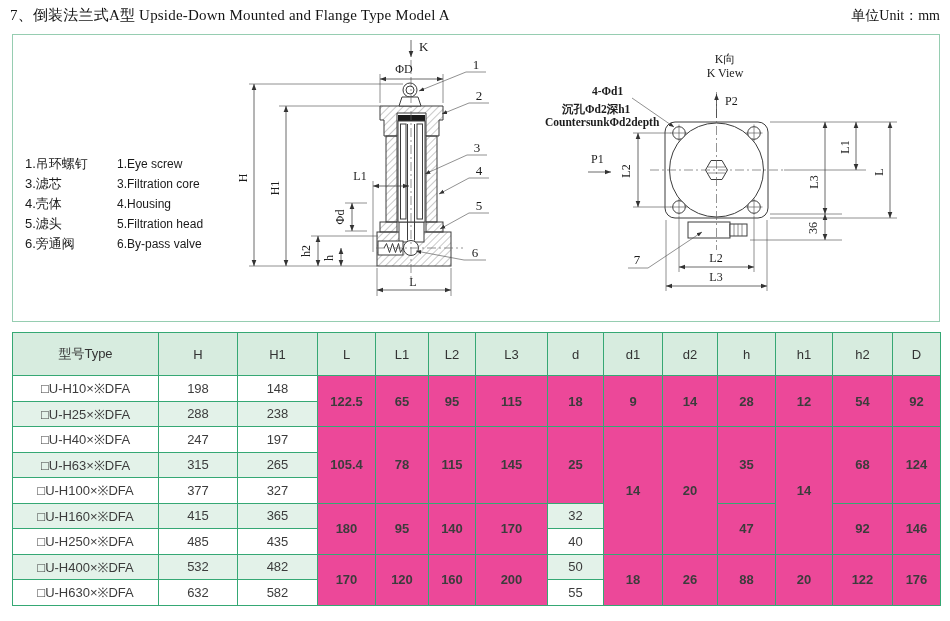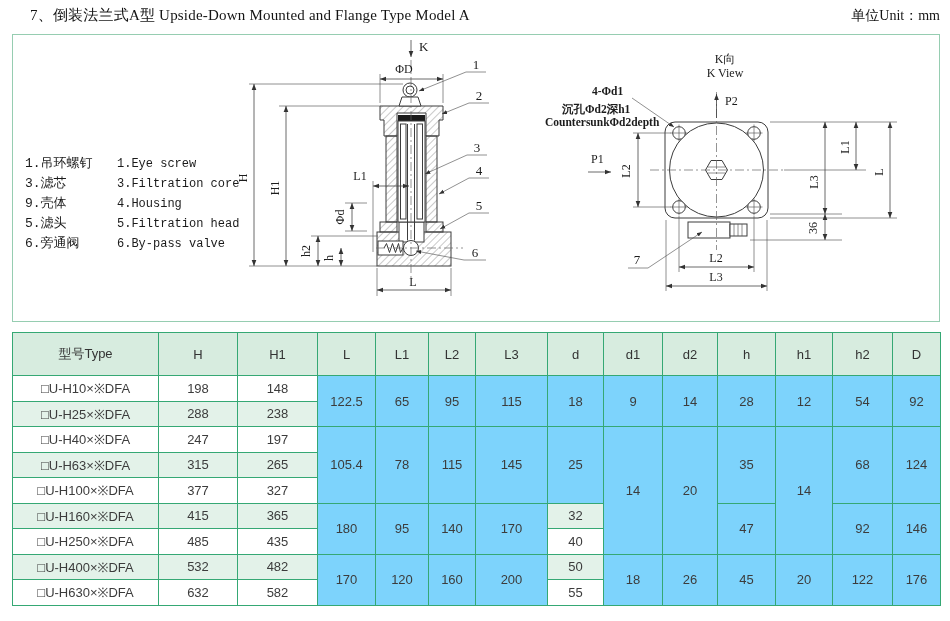--- a/index.html
+++ b/index.html
@@ -3,36 +3,36 @@
 <meta charset="utf-8">
 <style>
 :root{
   --tb:#35a874; --hbg:#d7ecdf; --sbg:#e3f2e9; --bb:#96cdb1;
 }
 html,body{margin:0;padding:0;background:#fff;}
 body{width:950px;height:621px;font-family:"Liberation Sans",sans-serif;}
 .page{position:relative;width:950px;height:621px;background:#fff;overflow:hidden;}
 .title-row{position:absolute;left:10px;top:6px;width:930px;display:flex;justify-content:space-between;align-items:flex-end;
   font-family:"Liberation Serif","DejaVu Serif",serif;color:#141414;}
-.title-main{font-size:15px;letter-spacing:0.2px;margin-left:20px;}
+.title-main{font-size:15px;letter-spacing:0.2px;}
 .unit-label{font-size:14px;}
 .diagram-box{position:absolute;left:12px;top:34px;width:926px;height:286px;border:1px solid var(--bb);background:#fff;}
-.parts-list{position:absolute;left:12px;top:118px;font-family:Liberation Mono, monospace;color:#1a1a1a;}
+.parts-list{position:absolute;left:12px;top:118px;font-family:Liberation Sans, sans-serif;color:#1a1a1a;}
 .part-row{height:20px;line-height:20px;white-space:nowrap;}
 .part-row .cn{display:inline-block;width:92px;font-size:13px;}
 .part-row .en{font-size:12px;}
 .drawing-svg{position:absolute;left:0;top:0;}
 .dim-table-wrap{position:absolute;left:12px;top:332px;width:928px;}
 table.dims{border-collapse:collapse;table-layout:fixed;width:928px;background:#fff;}
 table.dims th,table.dims td{border:1px solid var(--tb);text-align:center;vertical-align:middle;
   font-size:13px;color:#3c3c3c;padding:0;overflow:hidden;}
 table.dims thead th{height:42px;background:var(--hbg);font-weight:normal;color:#333;}
 table.dims tbody tr{height:25.5px;padding-left:41px;}
 tr.striped td:not(.merged){background:var(--sbg);}
-td.merged{background:#7dd3fc;}
+td.merged{background:#ec4899;font-weight:bold;}
 td.model{font-size:13px;}
 
 .ln{stroke:#3c3c3c;stroke-width:1;fill:none;}
 .thin{stroke:#555;stroke-width:0.65;fill:none;}
 .dim{stroke:#444;stroke-width:0.8;fill:none;}
 .cl{stroke:#666;stroke-width:0.7;stroke-dasharray:9 3 2 3;fill:none;}
 .hatch{fill:url(#hatch);stroke:#3c3c3c;stroke-width:1;}
 .white{fill:#fff;stroke:#3c3c3c;stroke-width:1;}
 text{fill:#1c1c1c;font-family:"Liberation Serif","DejaVu Serif",serif;font-size:12px;}
 text.b{font-weight:bold;font-size:11.5px;}
@@ -45,21 +45,21 @@
 
   <div class="title-row">
     <div class="title-main"><span>7、倒装法兰式A型</span> <span>Upside-Down Mounted and Flange Type Model A</span></div>
     <div class="unit-label">单位Unit：mm</div>
   </div>
 
   <div class="diagram-box">
     <div class="parts-list">
         <div class="part-row"><span class="cn">1.吊环螺钉</span><span class="en">1.Eye screw</span></div>
         <div class="part-row"><span class="cn">3.滤芯</span><span class="en">3.Filtration core</span></div>
-        <div class="part-row"><span class="cn">9.壳体</span><span class="en">4.Housing</span></div>
+        <div class="part-row"><span class="cn">4.壳体</span><span class="en">4.Housing</span></div>
         <div class="part-row"><span class="cn">5.滤头</span><span class="en">5.Filtration head</span></div>
         <div class="part-row"><span class="cn">6.旁通阀</span><span class="en">6.By-pass valve</span></div>
       </div>
 
     <svg class="drawing-svg" width="926" height="286" viewBox="13 35 926 286" xmlns="http://www.w3.org/2000/svg">
       <defs>
         <pattern id="hatch" width="5" height="5" patternUnits="userSpaceOnUse" patternTransform="rotate(45)">
           <line x1="0" y1="0" x2="0" y2="5" stroke="#777" stroke-width="0.8"></line>
         </pattern>
         <marker id="arr" viewBox="0 0 10 10" refX="9" refY="5" markerWidth="9" markerHeight="9" orient="auto-start-reverse">
@@ -341,21 +341,21 @@
             <td class="model">□U-H400×※DFA</td>
             <td>532</td>
             <td>482</td>
             <td rowspan="2" class="merged">170</td>
             <td rowspan="2" class="merged">120</td>
             <td rowspan="2" class="merged">160</td>
             <td rowspan="2" class="merged">200</td>
             <td>50</td>
             <td rowspan="2" class="merged">18</td>
             <td rowspan="2" class="merged">26</td>
-            <td rowspan="2" class="merged">45</td>
+            <td rowspan="2" class="merged">88</td>
             <td rowspan="2" class="merged">20</td>
             <td rowspan="2" class="merged">122</td>
             <td rowspan="2" class="merged">176</td>
           </tr>
           <tr>
             <td class="model">□U-H630×※DFA</td>
             <td>632</td>
             <td>582</td>
             <td>55</td>
           </tr>

